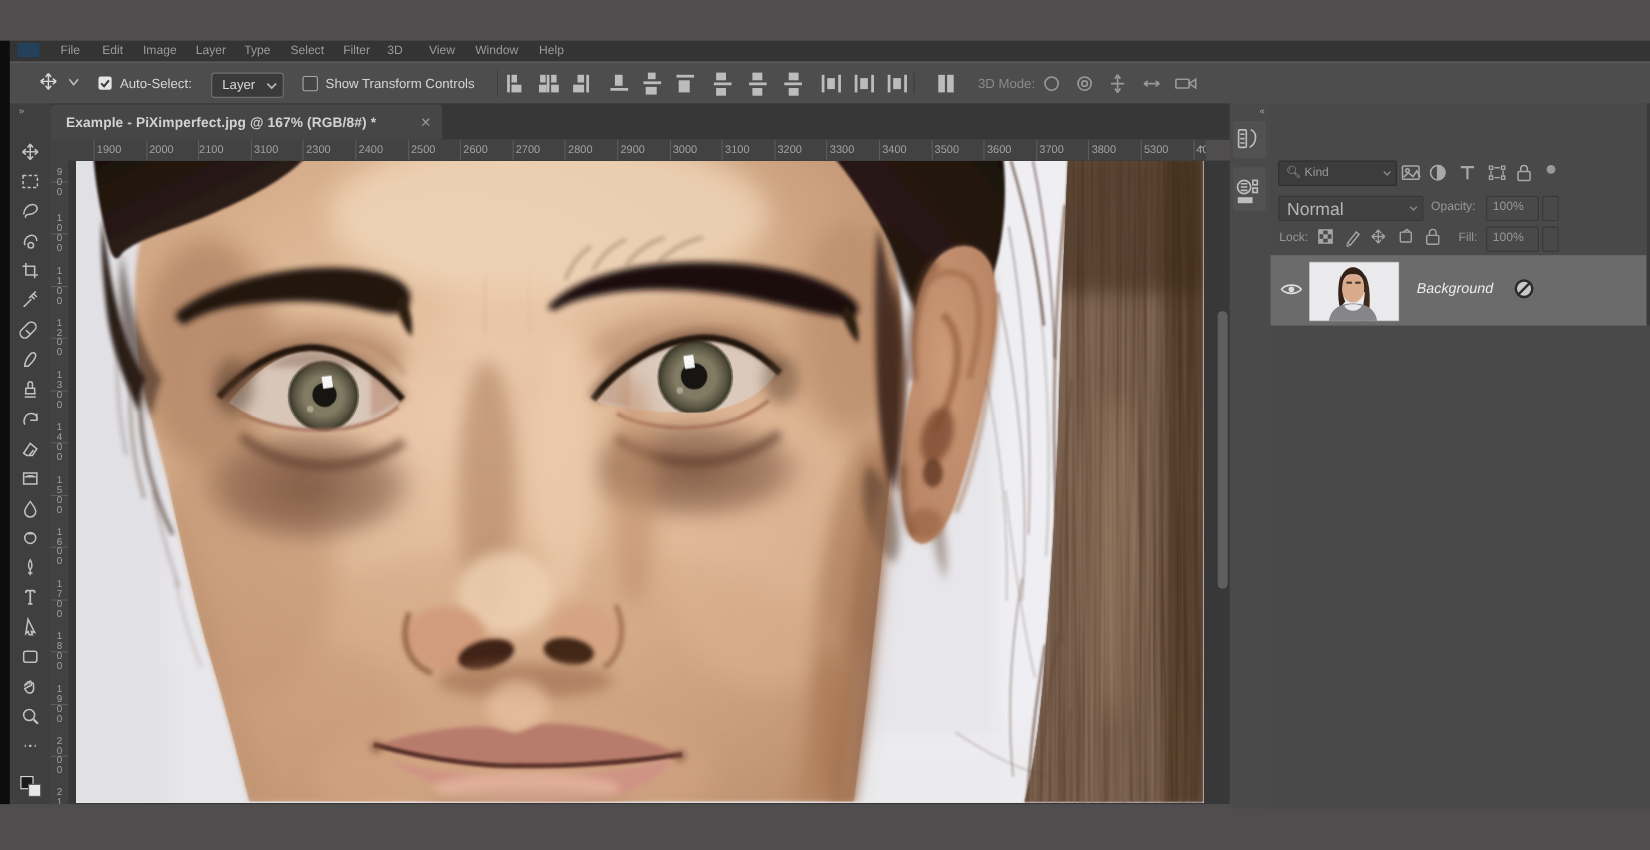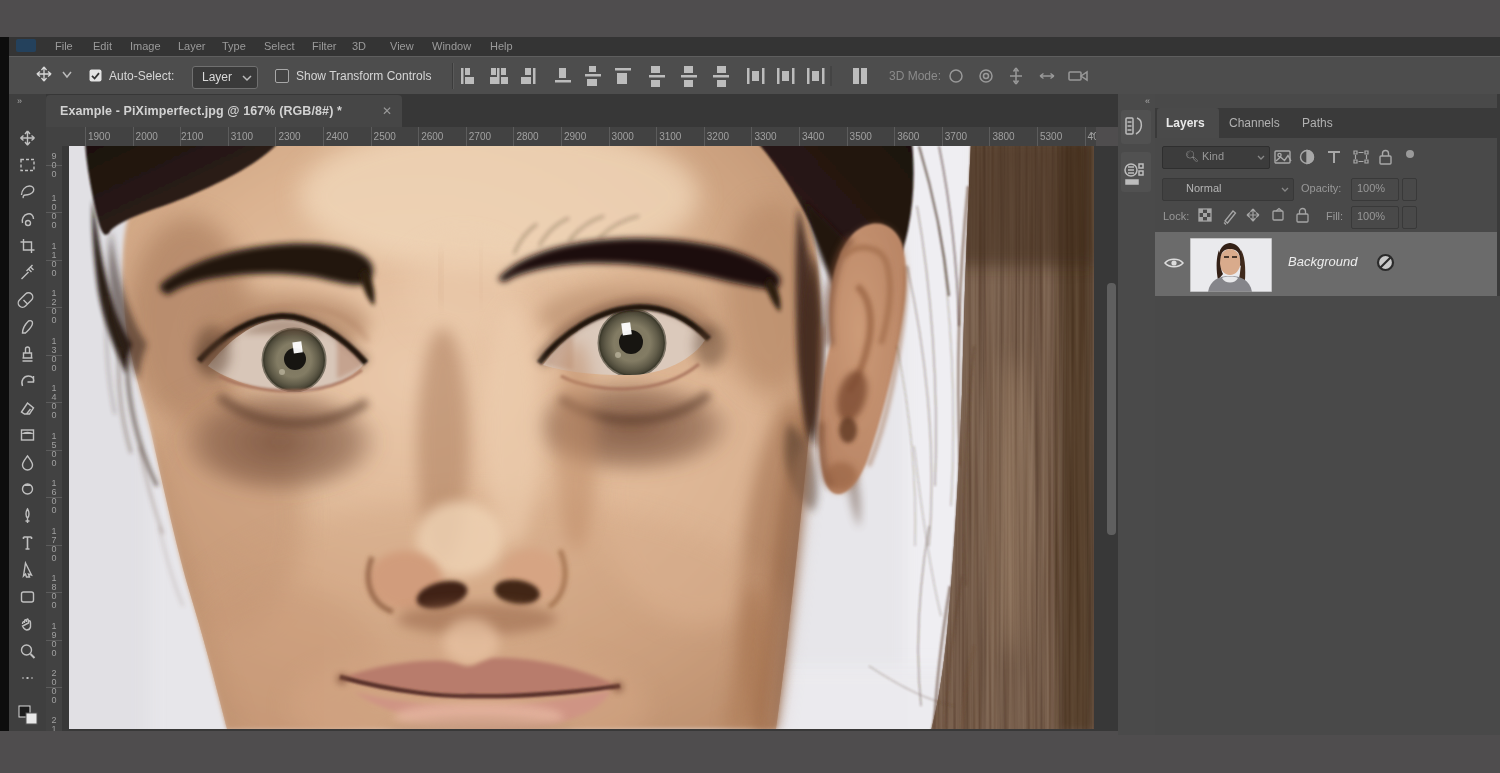--- a/index.html
+++ b/index.html
@@ -582,50 +582,44 @@
       <path d="M19 24 c6 2 6 12 -1 16"></path>
       <circle cx="13" cy="76" r="6"></circle>
         <path d="M10 73 h6 M10 76 h6 M10 79 h6"></path>
       <rect x="21" y="70" width="4" height="4"></rect>
         <rect x="21" y="77" width="4" height="4"></rect>
       <rect x="8" y="86" width="12" height="4" fill="#bdbdbd"></rect>
     </g>
   </svg>
 </div>
 <div id="panel" class="abs">
-  <div id="ptabs">
-    <div id="ptab-layers"></div>
-    <span class="lbl" style="left:11px;color:#e8e8e8;font-weight:bold;">Layers</span>
-    <span class="lbl" style="left:74px">Channels</span>
-    <span class="lbl" style="left:147px">Paths</span>
-  </div>
 
   <div class="abs" style="left:7px;top:52px;width:106px;height:21px;background:#3c3c3c;border:1px solid #2f2f2f;border-radius:2px;">
-    <span style="position:absolute;left:6px;top:3px;font-size:11px;color:#989898;margin-left:16px;">🔍︎ Kind</span>
+    <span style="position:absolute;left:6px;top:3px;font-size:11px;color:#989898;">🔍︎ Kind</span>
     <svg style="position:absolute;right:4px;top:8px" width="8" height="6">
         <path d="M1 1 l3 3 l3 -3" fill="none" stroke="#888" stroke-width="1.3"></path>
       </svg>
   </div>
   <svg class="abs" style="left:118px;top:52px" width="150" height="22" viewBox="0 0 150 22">
     <g fill="none" stroke="#a8a8a8" stroke-width="1.4">
       <rect x="2" y="5" width="15" height="12" rx="1"></rect>
         <circle cx="6.5" cy="9" r="1.6"></circle>
         <path d="M3 15 l4.5 -4 4 3.5 3.5 -5 3 5.5"></path>
       <circle cx="34" cy="11" r="6.5"></circle>
         <path d="M34 4.5 a6.5 6.5 0 0 1 0 13 z" fill="#a8a8a8"></path>
       <path d="M55 6 h12 M61 6 v11" stroke-width="2"></path>
       <path d="M81 5 h3 v3 h-3 z M92 5 h3 v3 h-3 z M81 14 h3 v3 h-3 z M92 14 h3 v3 h-3 z M85.5 6.5 h5 M85.5 15.5 h5 M82.5 9 v4 M93.5 9 v4" stroke-width="1.2"></path>
       <rect x="107" y="10" width="11" height="8" rx="1"></rect>
         <path d="M109.5 10 v-2.5 a3 3 0 0 1 6 0 V 10"></path>
     </g>
     <circle cx="137" cy="8" r="4" fill="#9a9a9a"></circle>
   </svg>
 
   <div class="abs" style="left:7px;top:84px;width:130px;height:21px;background:#414141;border:1px solid #383838;border-radius:2px;">
-    <span style="position:absolute;left:7px;top:3px;font-size:11px;color:#b5b5b5;margin-left:16px;">Normal</span>
+    <span style="position:absolute;left:7px;top:3px;font-size:16px;color:#b5b5b5;">Normal</span>
     <svg style="position:absolute;right:4px;top:8px" width="8" height="6">
         <path d="M1 1 l3 3 l3 -3" fill="none" stroke="#888" stroke-width="1.3"></path>
       </svg>
   </div>
   <span class="prow-el" style="left:146px;top:88px;">Opacity:</span>
   <div class="abs" style="left:196px;top:84px;width:46px;height:21px;border:1px solid #393939;border-radius:2px;">
     <span style="position:absolute;left:5px;top:3px;font-size:11px;color:#989898;">100%</span>
   </div>
   <div class="abs" style="left:247px;top:84px;width:13px;height:21px;border:1px solid #393939;border-radius:2px;"></div>
 

